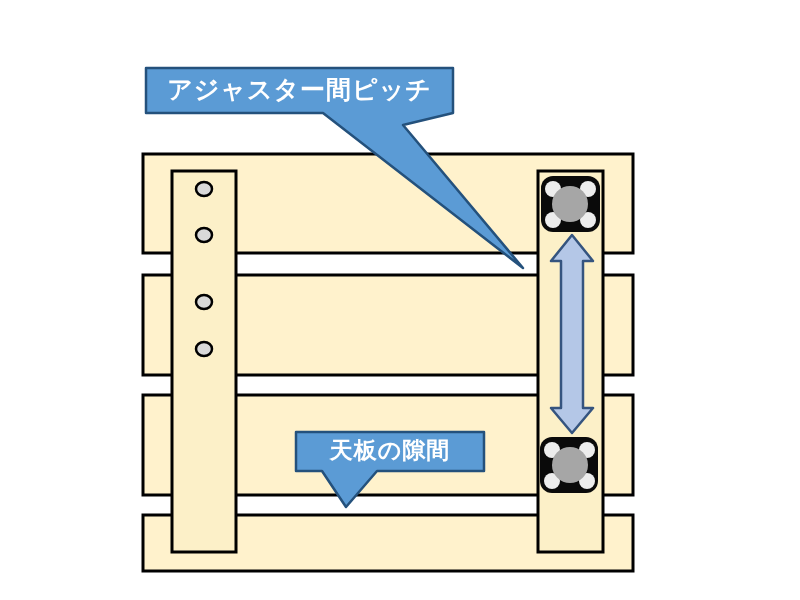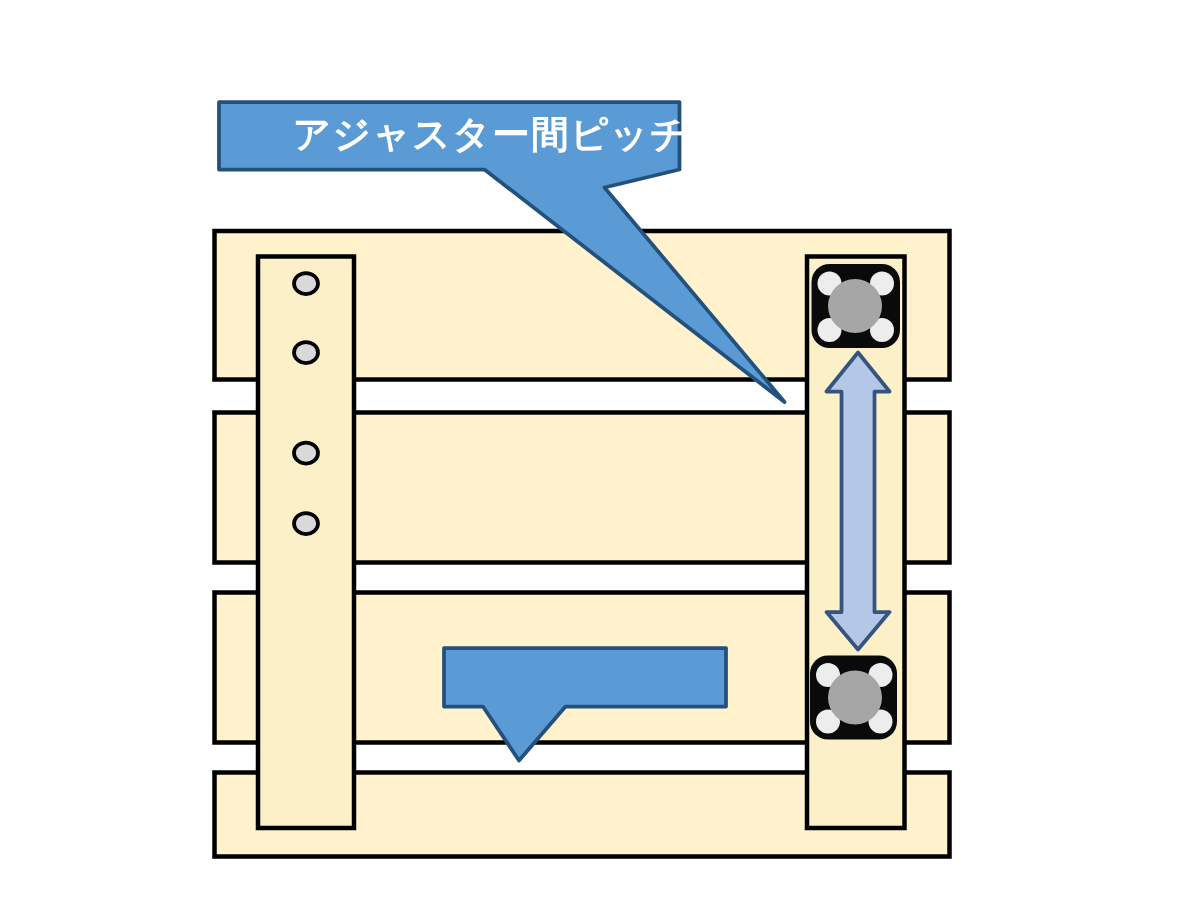--- a/index.html
+++ b/index.html
@@ -36,21 +36,21 @@
   .callout-shape{fill:var(--c-callout_fill);stroke:var(--c-callout_border);stroke-width:2.5;stroke-linejoin:round;}
   .page-title{
     position:absolute;left:156px;top:22px;
     font-size:33px;font-weight:700;letter-spacing:1px;
     color:var(--c-title_text);white-space:nowrap;
   }
   .callout-label{
     position:absolute;display:flex;align-items:center;justify-content:center;
     color:var(--c-callout_text);font-weight:700;white-space:nowrap;
   }
-  .label-adjuster{left:146px;top:67px;width:307px;height:45px;font-size:25px;letter-spacing:1px;padding-left:28px;}
+  .label-adjuster{left:146px;top:67px;width:307px;height:45px;font-size:25px;letter-spacing:1px;}
   .label-gap{left:296px;top:431px;width:188px;height:39px;font-size:23px;letter-spacing:1px;}
 </style>
 </head>
 <body>
 
 <div class="stage">
 
   <svg width="800" height="600" viewBox="0 0 800 600">
 
     <rect class="plank" x="143" y="154" width="490" height="99"></rect>
@@ -85,14 +85,15 @@
     </g>
 
     <polygon class="arrow" points="572,235 551,261 561,261 561,408 551,408 572,433 593,408 583,408 583,261 593,261"></polygon>
 
     <path class="callout-shape" d="M146,68 L453,68 L453,113 L403,125 L523,268 L323,113 L146,113 Z"></path>
 
     <path class="callout-shape" d="M296,432 L484,432 L484,471 L377,471 L346,507 L322,471 L296,471 Z"></path>
   </svg>
 
   <div class="callout-label label-adjuster">アジャスター間ピッチ</div>
+  <div class="callout-label label-gap">天板の隙間</div>
 
 </div>
 
 </body></html>

